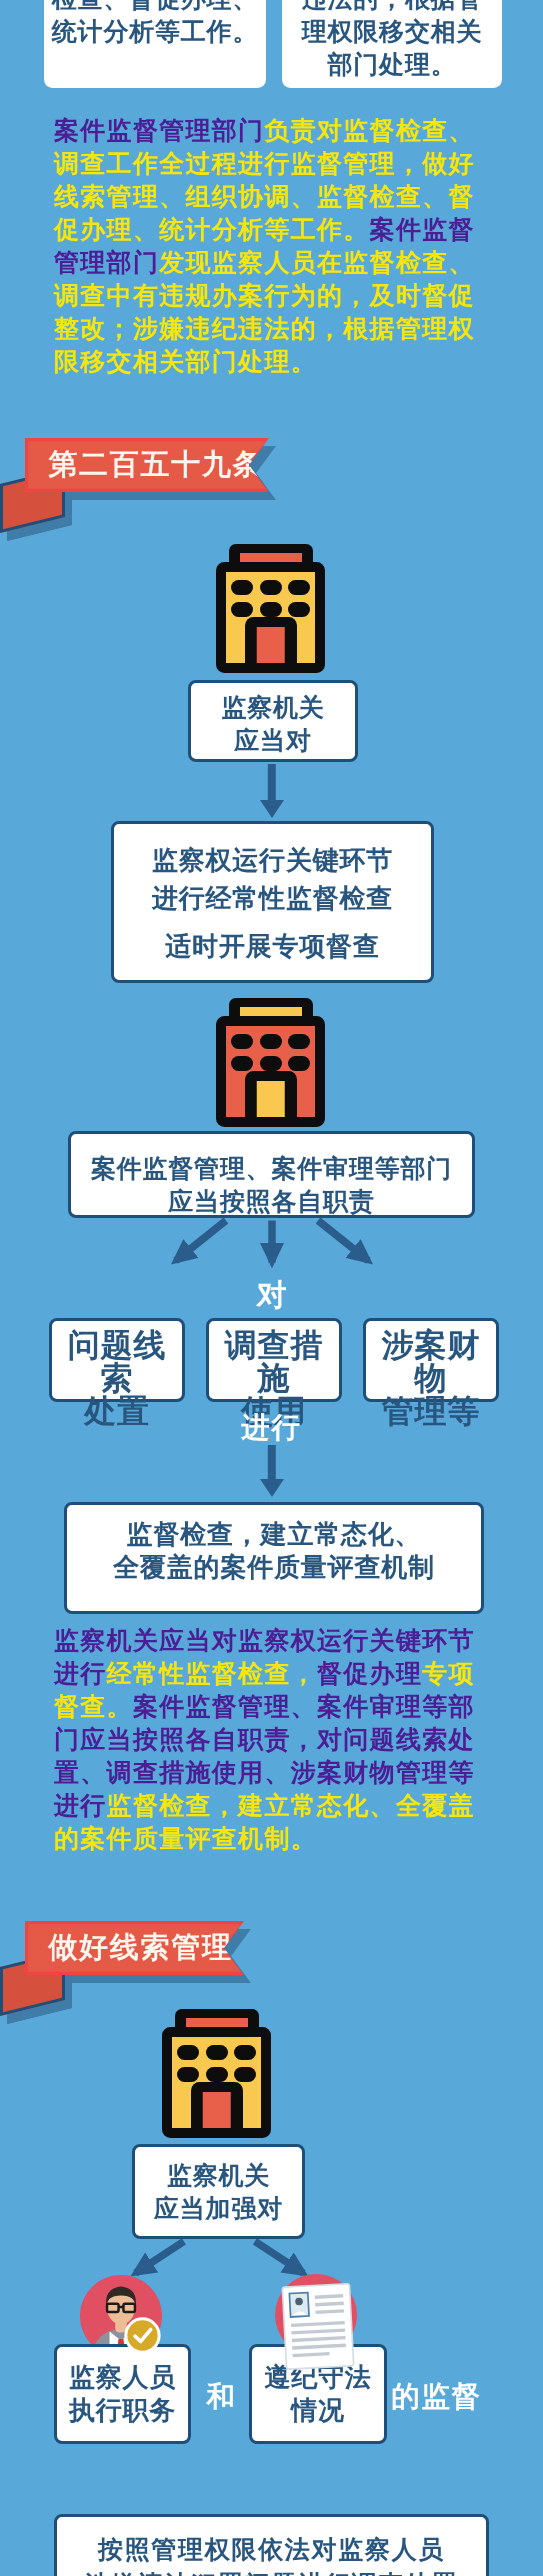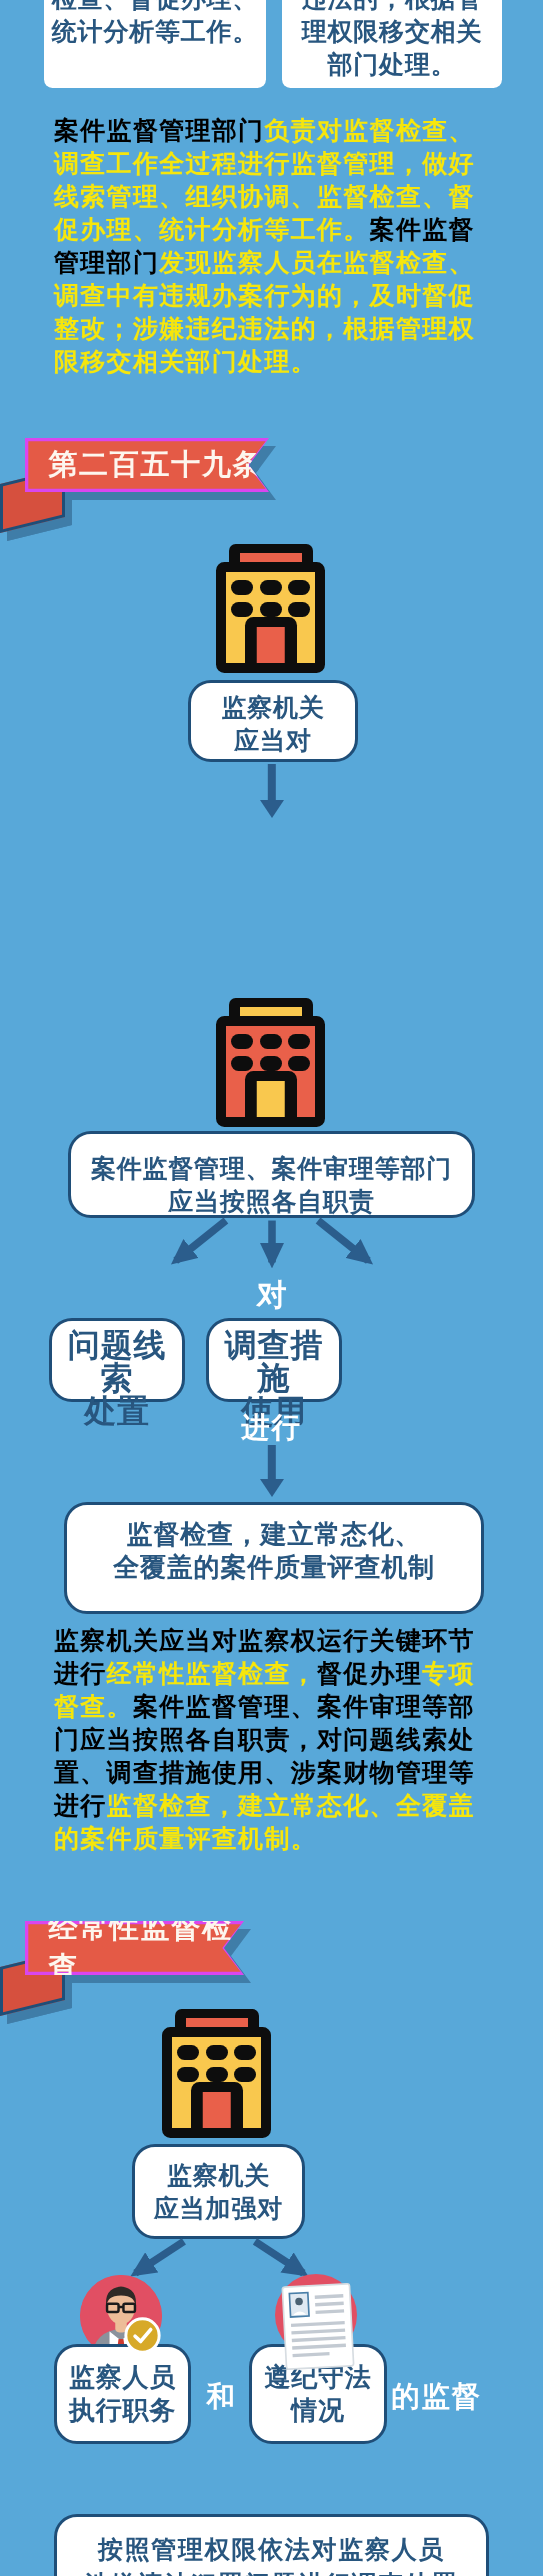--- a/index.html
+++ b/index.html
@@ -11,27 +11,27 @@
   .hdr-card{position:absolute;top:-67px;height:155px;background:#fff;border-radius:8.4px;
     color:#28567f;font-size:25px;line-height:33px;text-align:center;padding-top:49px;
     letter-spacing:0.8px}
   #hdr-left{left:44px;width:222px}
   #hdr-right{left:282px;width:220px}
 
   
   .para{position:absolute;left:54px;width:439px;font-size:25px;line-height:33px;
     letter-spacing:1.3px;color:#fff;text-align:left}
   .para .hl{color:#f6e60c}
-  .para .wt{color:#000000}
+  .para .wt{color:#4c1d95}
   #para1{top:114px}
   #para2{top:1624px}
 
   
   .ribbon{position:absolute;left:25px;filter:drop-shadow(7.5px 8.4px 0 rgba(24,56,90,.38));z-index:2}
-  .ribbon .band{position:relative;height:54px;background:#d946ef;
+  .ribbon .band{position:relative;height:54px;background:#ef4444;
     clip-path:polygon(0 0,100% 0,calc(100% - 20px) 50%,100% 100%,0 100%)}
   .ribbon .band .inner{position:absolute;inset:3.3px;background:#e4letter;background:#e45a46;
     clip-path:polygon(0 0,100% 0,calc(100% - 18.4px) 50%,100% 100%,0 100%)}
   .ribbon .label{position:absolute;inset:0;display:flex;align-items:center;padding-left:23.4px;
     color:#fdf6ee;font-family:"Liberation Serif",serif;font-weight:700;font-size:29px;
     letter-spacing:1.7px;z-index:1}
   .ribbon .tail{position:absolute;left:-25px;top:38px;width:65px;height:49px;background:#d6503e;
     border:3.3px solid #1f4e78;transform:skewY(-14deg);z-index:-1}
   #ribbon259{top:438px}
   #ribbon259 .band{width:244px}
@@ -54,21 +54,21 @@
   .bld.va .bar{background:#e9604a}
   .bld.va .din{background:#e9604a}
   .bld.vb .bbody{background:#e9604a}
   .bld.vb .bar{background:#f9c84e}
   .bld.vb .din{background:#f9c84e}
   #bld1{left:216px;top:544px}
   #bld2{left:216px;top:998px}
   #bld3{left:162px;top:2009px}
 
   
-  .fbox{position:absolute;background:#fff;border:3.3px solid #1f4e78;border-radius:23px;
+  .fbox{position:absolute;background:#fff;border:3.3px solid #1f4e78;border-radius:8px;
     color:#28567f;text-align:center;letter-spacing:0.8px}
   #boxA{left:188px;top:680px;width:170px;height:82px;font-size:25px;line-height:33px;padding-top:7.5px}
   #boxB{left:111px;top:821px;width:323px;height:162px;font-size:26px;line-height:38px;padding-top:16.7px}
   #boxB .sub{margin-top:10px}
   #boxC{left:68px;top:1131px;width:407px;height:87px;font-size:25px;line-height:33px;padding-top:18px}
   .item-box{top:1318px;width:136px;height:84px;font-size:32px;line-height:33px;padding-top:8.4px}
   #item1{left:49px}
   #item2{left:206px}
   #item3{left:363px}
   #boxD{left:64px;top:1502px;width:420px;height:112px;font-size:26px;line-height:33px;padding-top:12.6px}
@@ -146,20 +146,24 @@
     </div>
   </div>
 
   <div class="fbox" id="boxA">监察机关<br>应当对</div>
 
   <div class="varrow" id="arr1">
     <div class="shaft"></div>
       <div class="head"></div>
   </div>
 
+  <div class="fbox" id="boxB">
+    <div>监察权运行关键环节<br>进行经常性监督检查</div>
+    <div class="sub">适时开展专项督查</div>
+  </div>
 
   <div class="bld vb" id="bld2">
     <div class="btop">
         <div class="bar"></div>
       </div>
     <div class="bbody">
       <div class="wins">
           <span class="win"></span>
           <span class="win"></span>
           <span class="win"></span>
@@ -185,36 +189,37 @@
     </defs>
     <line x1="130" y1="4" x2="70" y2="52" stroke="#2b5d8c" stroke-width="9" marker-end="url(#ah1)"></line>
     <line x1="185" y1="4" x2="185" y2="54" stroke="#2b5d8c" stroke-width="9" marker-end="url(#ah1)"></line>
     <line x1="240" y1="4" x2="300" y2="52" stroke="#2b5d8c" stroke-width="9" marker-end="url(#ah1)"></line>
   </svg>
 
   <div class="conn" id="lbl-dui">对</div>
 
   <div class="fbox item-box" id="item1">问题线索<br>处置</div>
   <div class="fbox item-box" id="item2">调查措施<br>使用</div>
+  <div class="fbox item-box" id="item3">涉案财物<br>管理等</div>
 
   <div class="conn" id="lbl-jinxing">进行</div>
 
   <div class="varrow" id="arr2">
     <div class="shaft"></div>
       <div class="head"></div>
   </div>
 
   <div class="fbox" id="boxD">监督检查，建立常态化、<br>全覆盖的案件质量评查机制</div>
 
   <div class="para" id="para2"><span class="wt">监察机关应当对监察权运行关键环节进行</span><span class="hl">经常性监督检查，</span><span class="wt">督促办理</span><span class="hl">专项督查。</span><span class="wt">案件监督管理、案件审理等部门应当按照各自职责，对问题线索处置、调查措施使用、涉案财物管理等进行</span><span class="hl">监督检查，建立常态化、全覆盖的案件质量评查机制。</span></div>
 
   <div class="ribbon" id="ribbon260">
     <div class="band">
       <div class="inner"></div>
-      <div class="label">经常性监督检查</div>
+      <div class="label">做好线索管理</div>
     </div>
     <div class="tail"></div>
   </div>
 
   <div class="bld va" id="bld3">
     <div class="btop">
         <div class="bar"></div>
       </div>
     <div class="bbody">
       <div class="wins">

